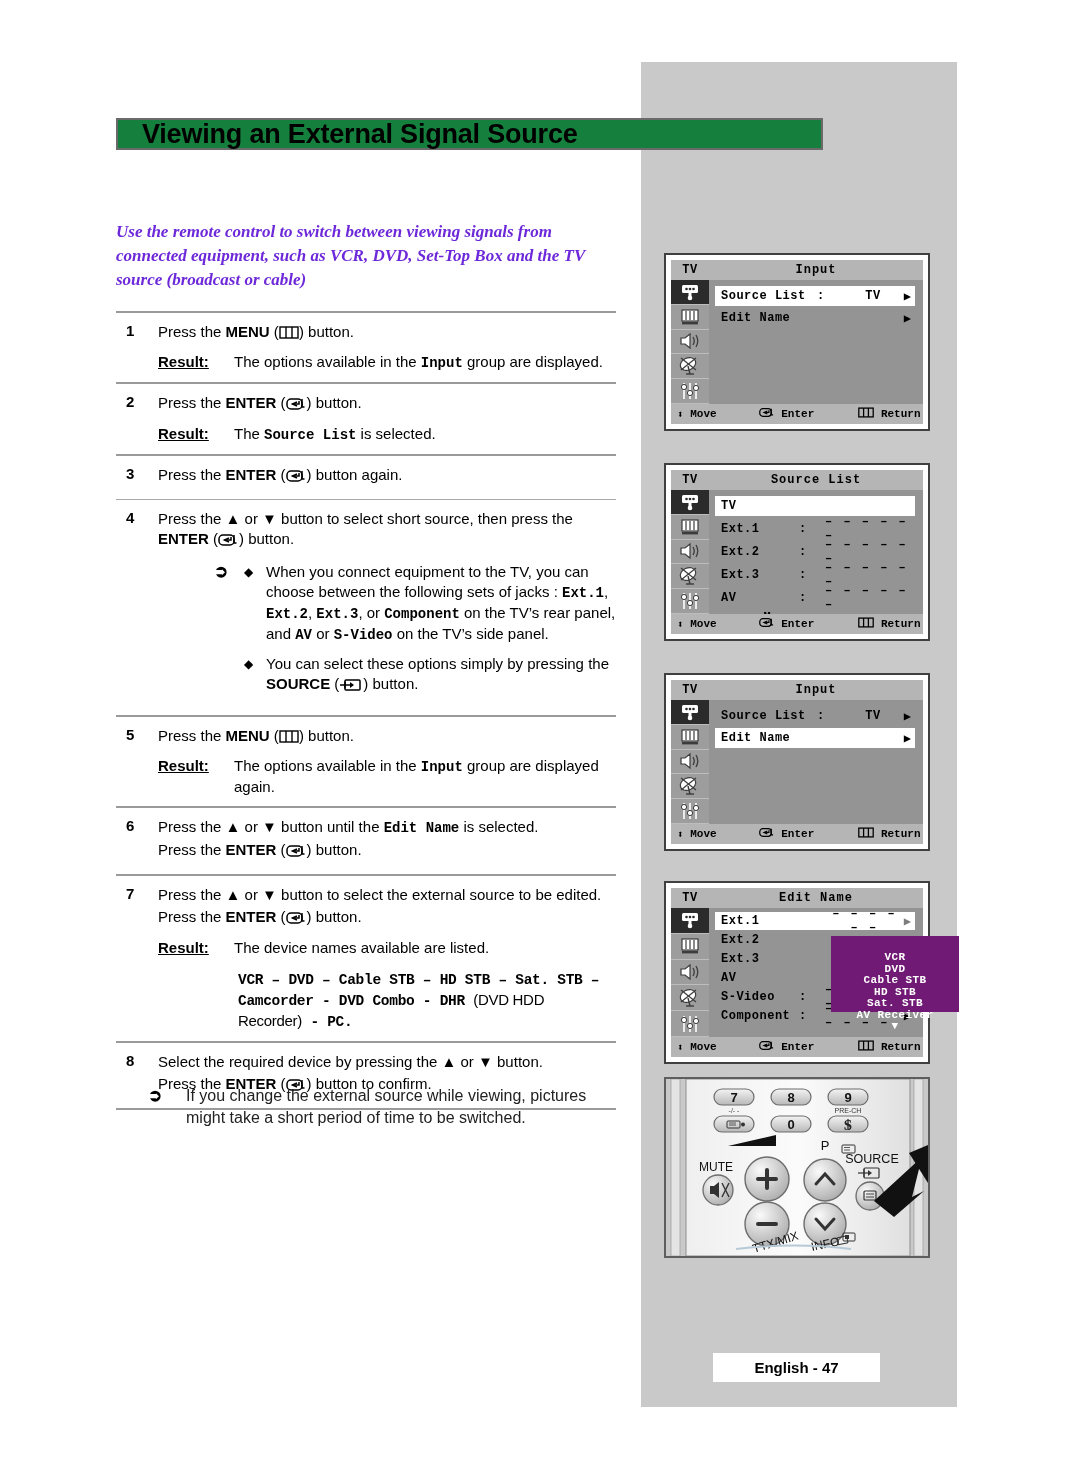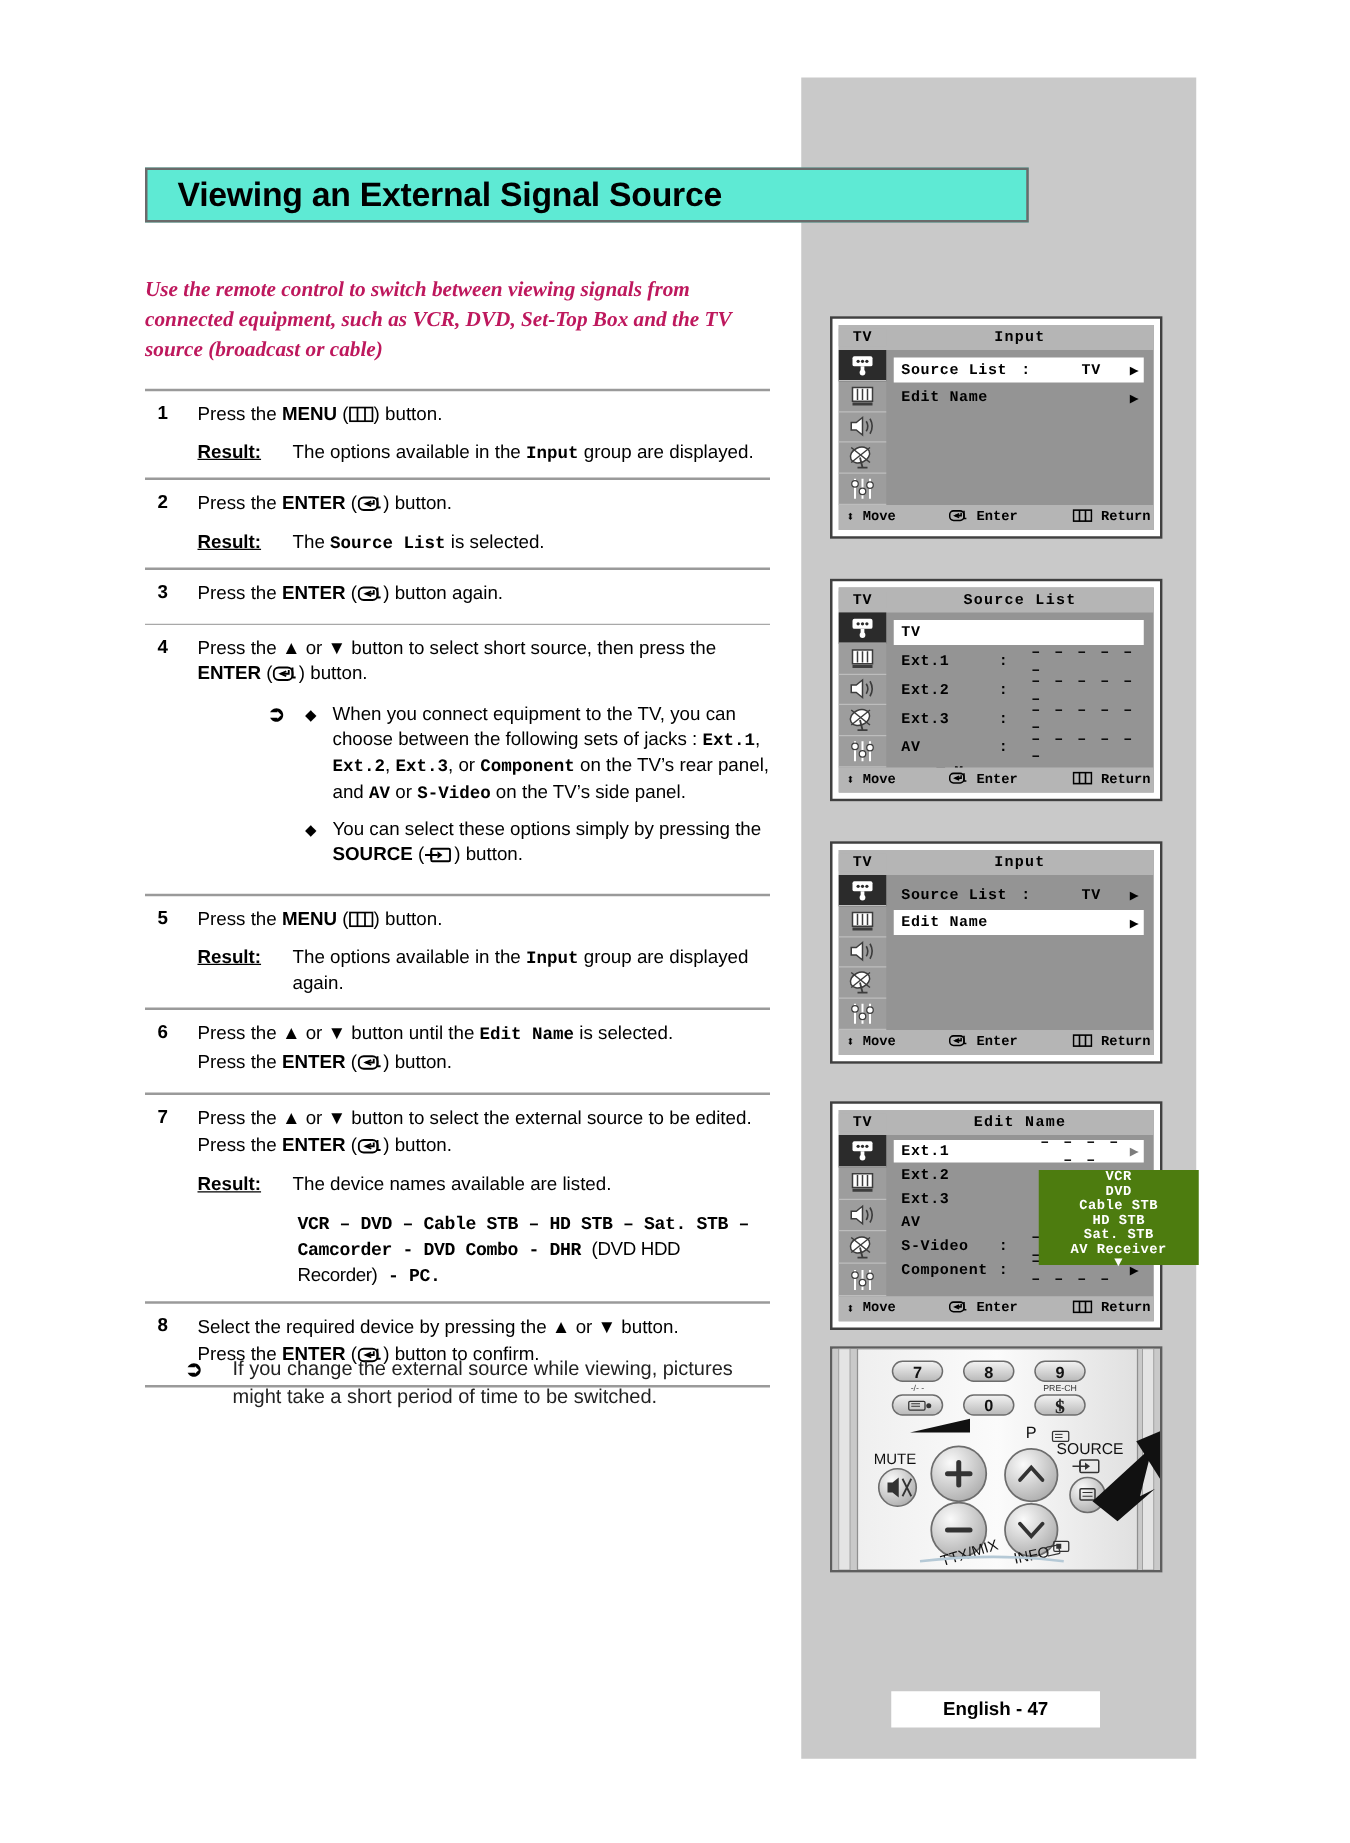--- a/index.html
+++ b/index.html
@@ -13,36 +13,35 @@
   .page{position:absolute;left:0;top:0;width:1080px;height:1474px;}
 
   
   .grey-panel{
     position:absolute;left:641px;top:62px;width:316px;height:1345px;
     background:#c9c9c9;
   }
 
   
   .title-box{
-    position:absolute;left:116px;top:118px;width:707px;height:44px;
-    background:#5eead4;border:2px solid #6a6a6a;
+    position:absolute;left:116px;top:118px;width:707px;height:32px;
+    background:#15803d;border:2px solid #6a6a6a;
     display:flex;align-items:center;
     box-sizing:border-box;
-    margin-top:16px;
   }
   .title-box .title-text{
     font-size:27px;font-weight:bold;color:#000;margin-left:24px;
     letter-spacing:-0.2px;
   }
 
   
   .intro{
     position:absolute;left:116px;top:220px;width:510px;
     font-style:italic;font-weight:bold;font-size:17px;line-height:24px;
-    color:#be185d;font-family:"Liberation Serif", serif;
+    color:#6d28d9;font-family:"Liberation Serif", serif;
   }
 
   
   .steps{
     position:absolute;left:116px;top:311px;width:500px;
   }
   .rule{height:2px;background:#9a9a9a;width:500px;}
   .rule.thin{height:1px;background:#a8a8a8;}
   .step{display:flex;padding:9px 0 9px 0;}
   .step-num{
@@ -140,23 +139,23 @@
   }
   .srow.hl{background:#ffffff;}
   .srow .lbl{width:78px;flex:none;letter-spacing:0.5px;}
   .srow .colon{width:26px;flex:none;}
   .srow .dash{flex:1;letter-spacing:2px;}
   .more{font-size:12px;font-weight:bold;color:#000;padding-left:34px;margin-top:1px;}
 
   
   .dd{
     position:absolute;left:122px;top:28px;width:128px;height:76px;
-    background:#4d7c0f;text-align:center;
+    background:#701a75;text-align:center;
     font-size:11px;font-weight:bold;color:#ffffff;line-height:11.5px;
-    padding-top:1px;box-sizing:border-box;letter-spacing:0.4px;
+    padding-top:16px;box-sizing:border-box;letter-spacing:0.4px;
   }
   .dd .caret{color:#ffffff;font-size:11px;line-height:10px;}
   .arrgrey{color:#7d7d7d;}
 
   
   .remote-box{
     position:absolute;left:664px;top:1077px;width:266px;height:181px;
     background:#ffffff;border:2px solid #5e5e5e;box-sizing:border-box;
   }
 

